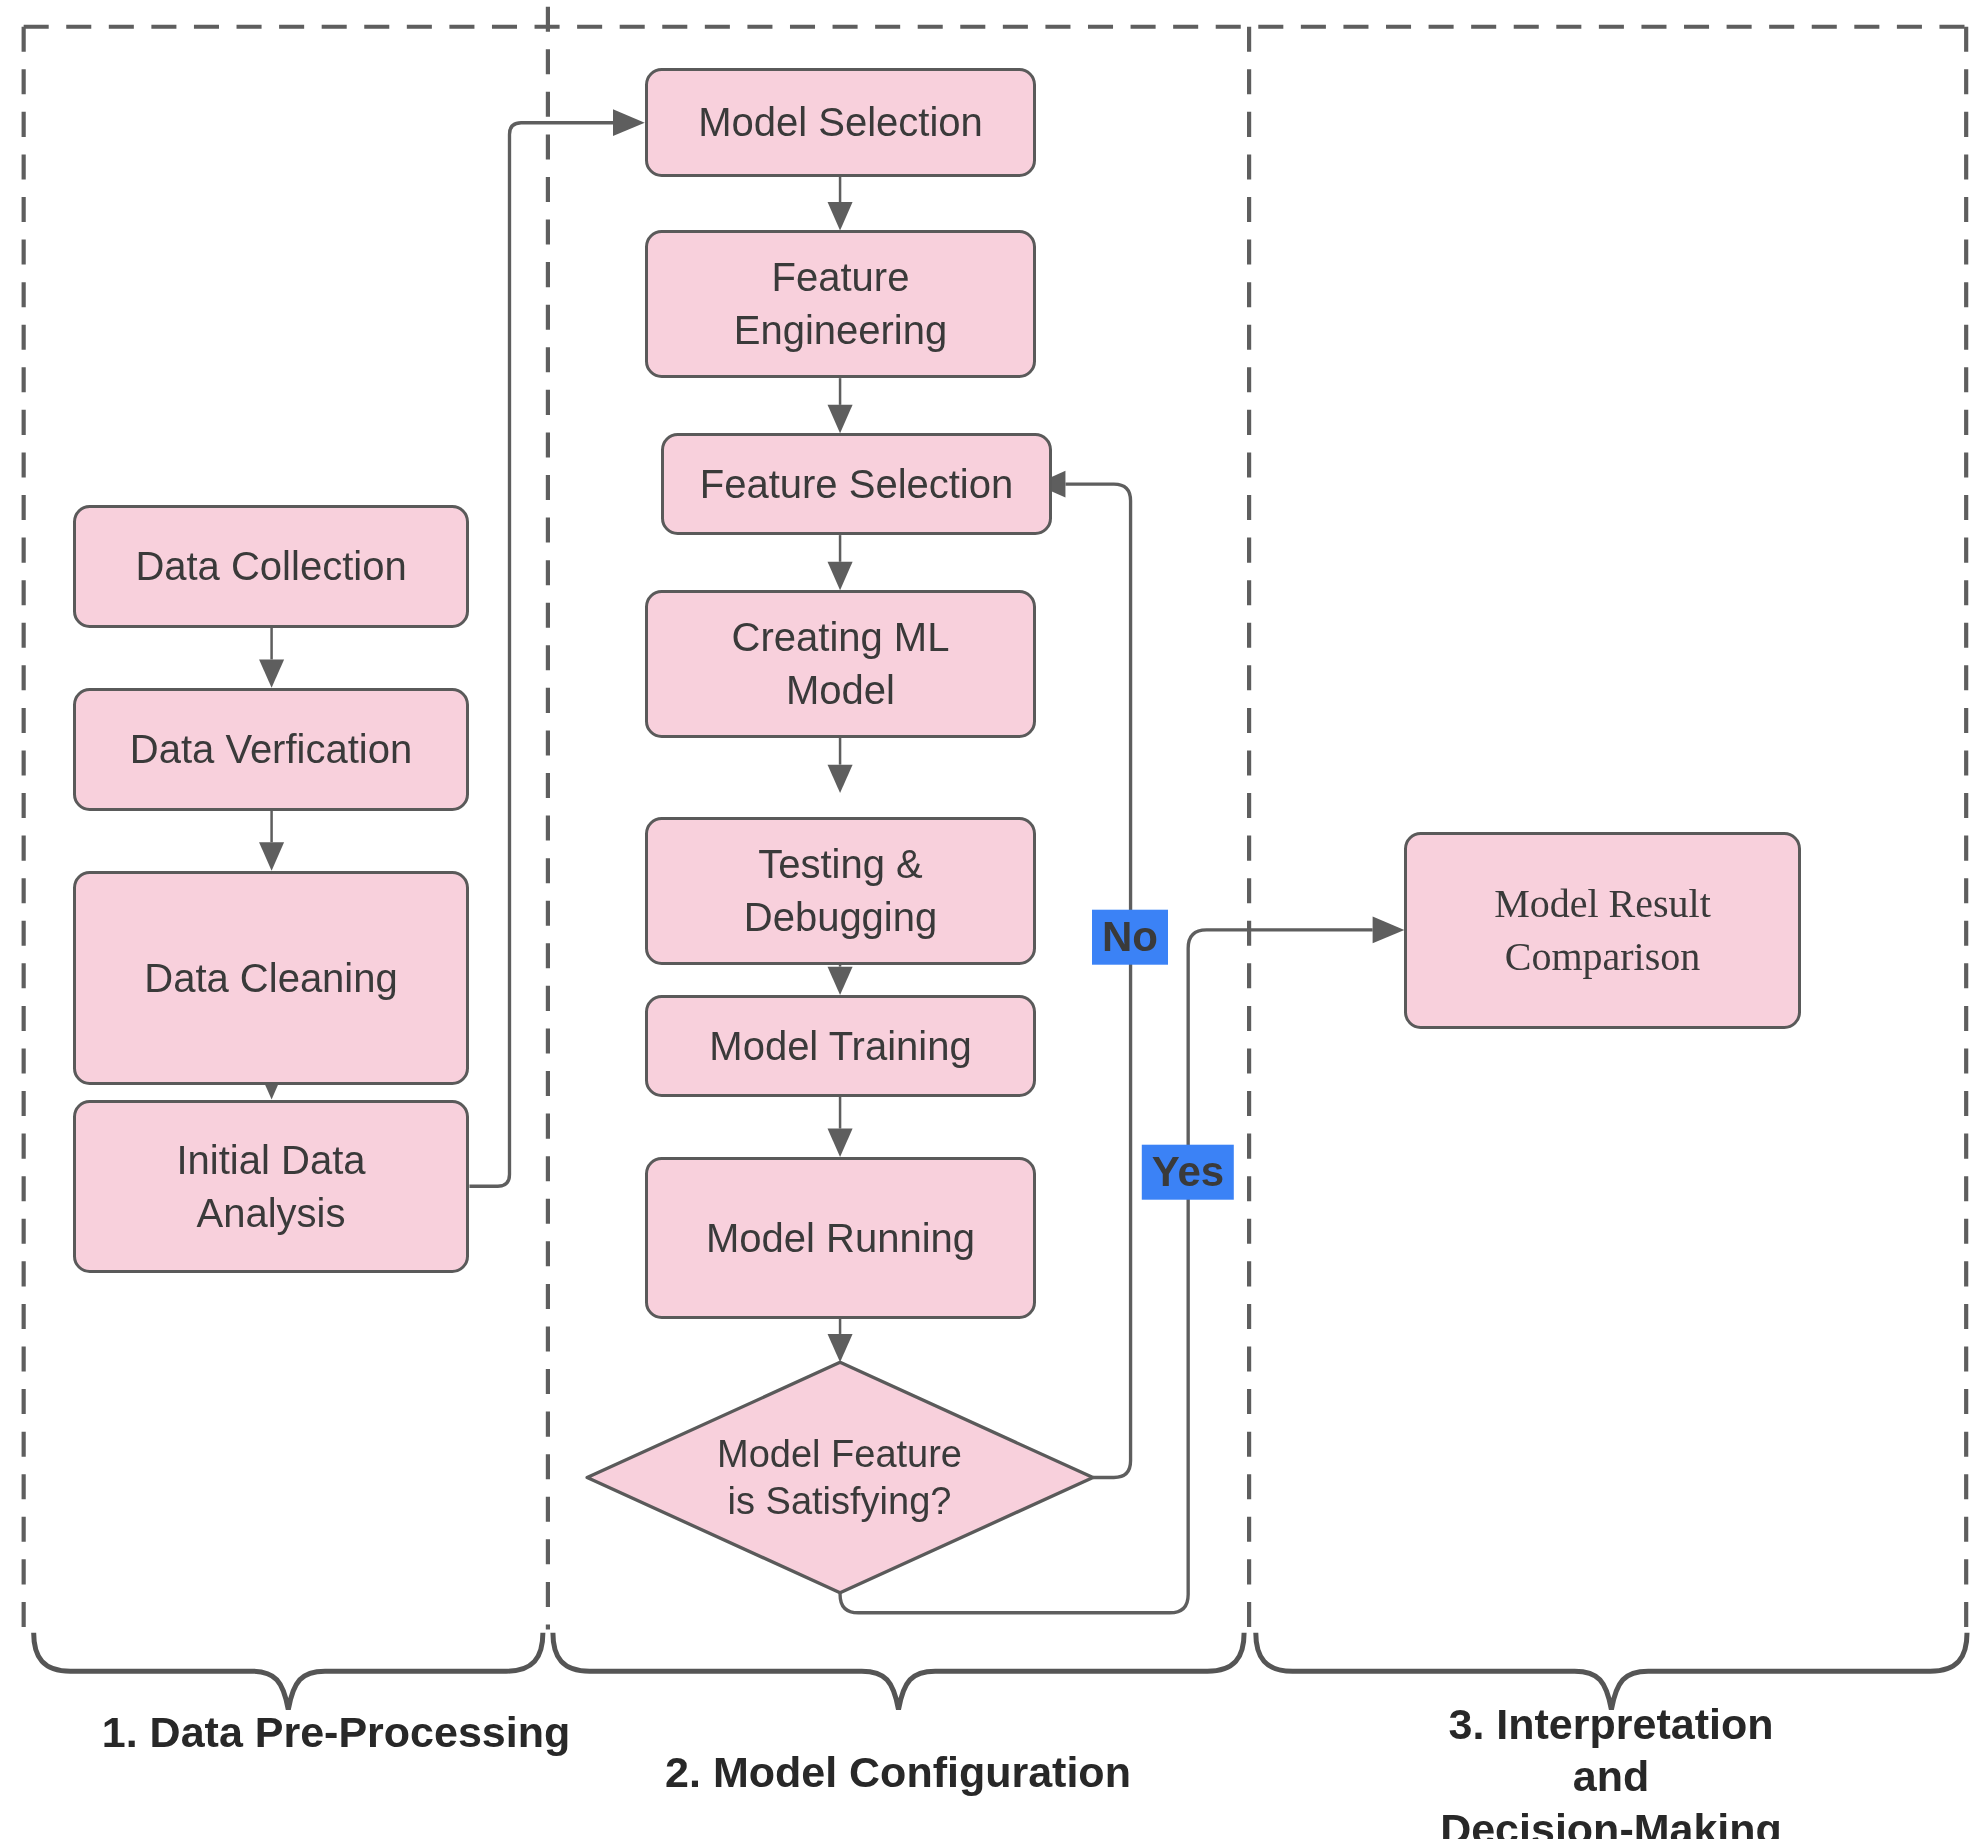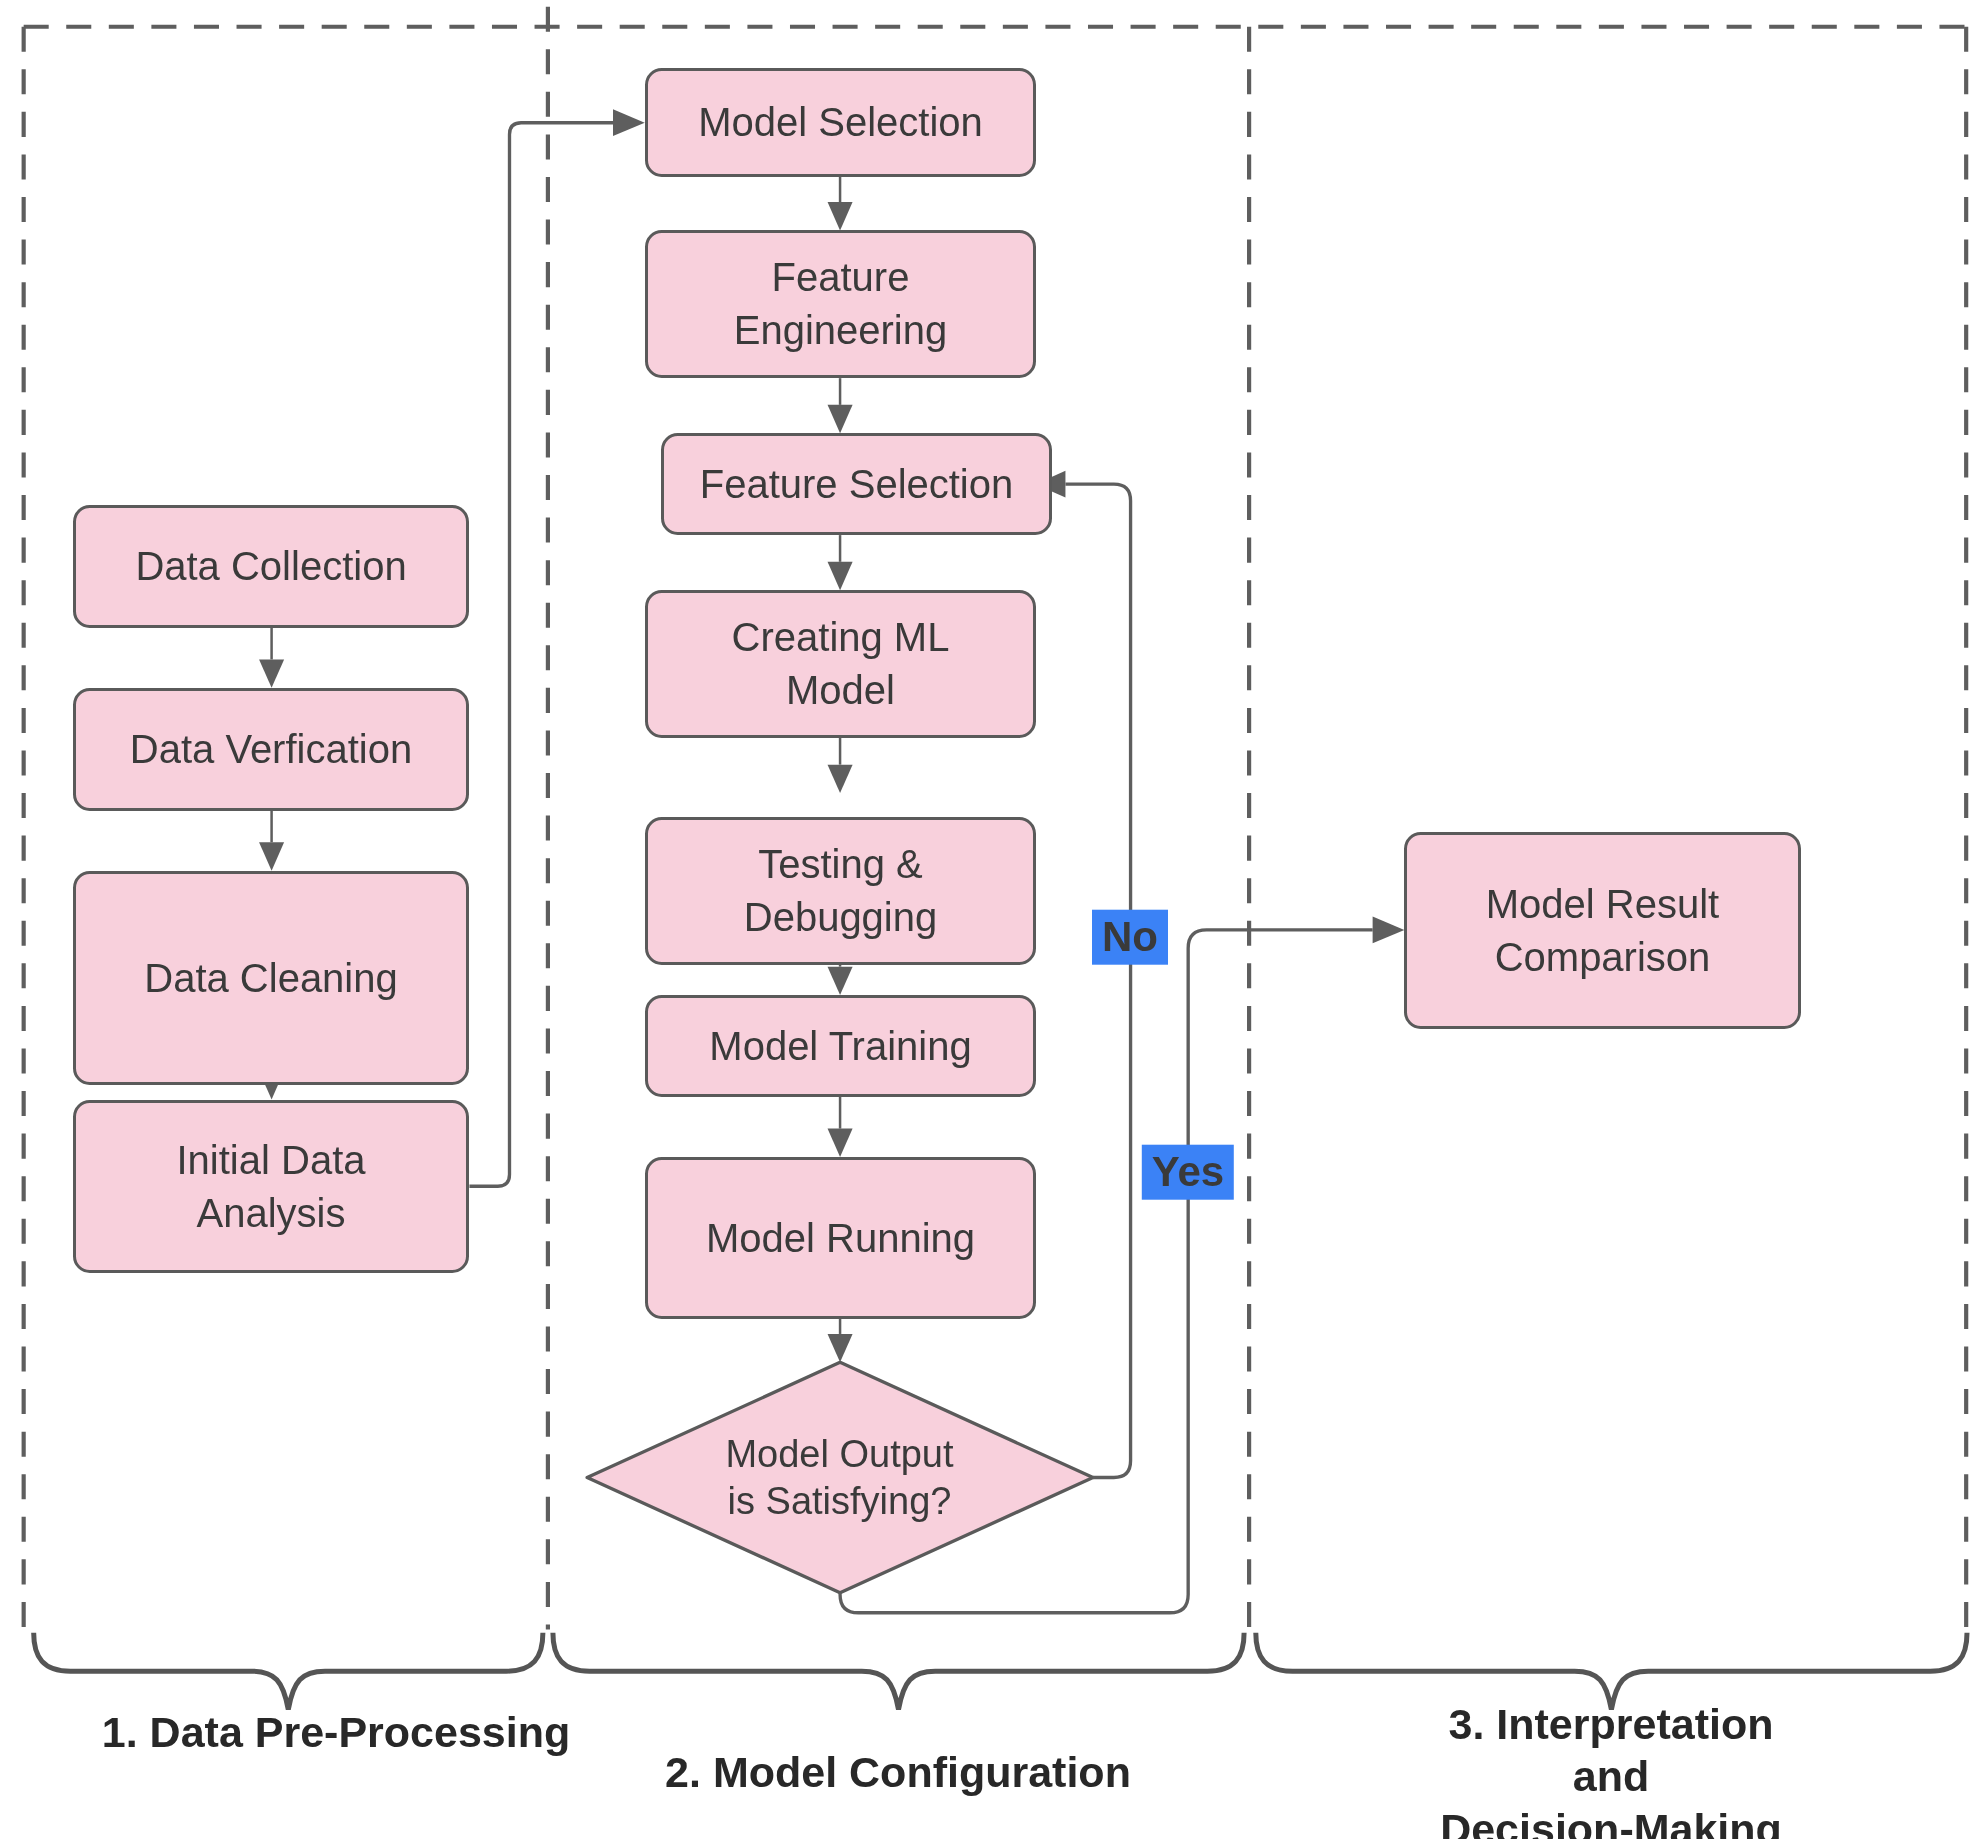--- a/index.html
+++ b/index.html
@@ -133,24 +133,24 @@
   <div class="node" style="left:645px;top:590px;width:391px;height:148px;">Creating ML
 Model</div>
 
   <div class="node" style="left:645px;top:793px;width:391px;height:148px;margin-top:24px;">Testing &amp;
 Debugging</div>
 
   <div class="node" style="left:645px;top:995px;width:391px;height:102px;">Model Training</div>
 
   <div class="node" style="left:645px;top:1157px;width:391px;height:162px;">Model Running</div>
 
-  <div class="diamond-label" style="left:656px;top:1419px;width:367px;height:117px;">Model Output
+  <div class="diamond-label" style="left:656px;top:1419px;width:367px;height:117px;">Model Feature
 is Satisfying?</div>
 
-  <div class="node" style="left:1404px;top:832px;width:397px;height:197px;">Model Result
+  <div class="node" style="left:1404px;top:832px;width:397px;height:197px;font-family:Liberation Serif, serif;">Model Result
 Comparison</div>
 
   <div class="edge-label" style="left:1130px;top:937px;">No</div>
 
   <div class="edge-label" style="left:1188px;top:1172px;">Yes</div>
 
   <div class="section-label" style="left:291px;top:1732px;margin-left:45px;">1. Data Pre-Processing</div>
 
   <div class="section-label" style="left:898px;top:1772px;">2. Model Configuration</div>
 

